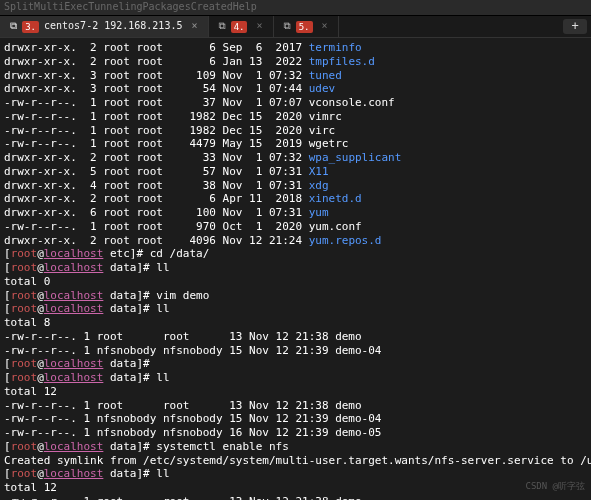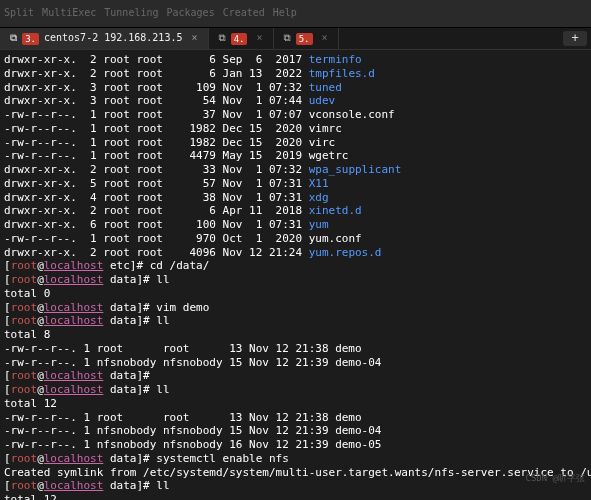--- a/index.html
+++ b/index.html
@@ -9,26 +9,26 @@
       background: #1c1c1c;
       color: #cccccc;
       width: 591px;
       height: 500px;
       overflow: hidden;
       line-height: 1.25;
     }
     .menubar {
       background: #2a2a2a;
       color: #999;
-      height: 28px;
+      height: 16px;
       display: flex;
       align-items: center;
       padding: 0 4px;
       font-size: 10px;
-      gap: 8px;
+      gap: 0;
       border-bottom: 1px solid #000;
     }
     .menubar span { opacity: 0.55; }
     .tabbar {
       background: #1a1a1a;
       height: 22px;
       display: flex;
       align-items: stretch;
       border-bottom: 1px solid #333;
     }
@@ -63,21 +63,21 @@
     .terminal {
       padding: 3px 4px;
       white-space: pre;
     }
     .line { display: block; }
     .dcol { color: #ffffff; }
     .blue { color: #5599ff; }
     .pink { color: #cc66aa; text-decoration: underline; }
     .red { color: #cc5555; }
     .watermark {
-      position: absolute; right: 6px; bottom: 16px;
+      position: absolute; right: 6px; bottom: 8px;
       font-size: 9px; color: #555;
     }
   </style>
 </head>
 <body>
 
 <div class="menubar">
   <span>Split</span>
   <span>MultiExec</span>
   <span>Tunneling</span>

